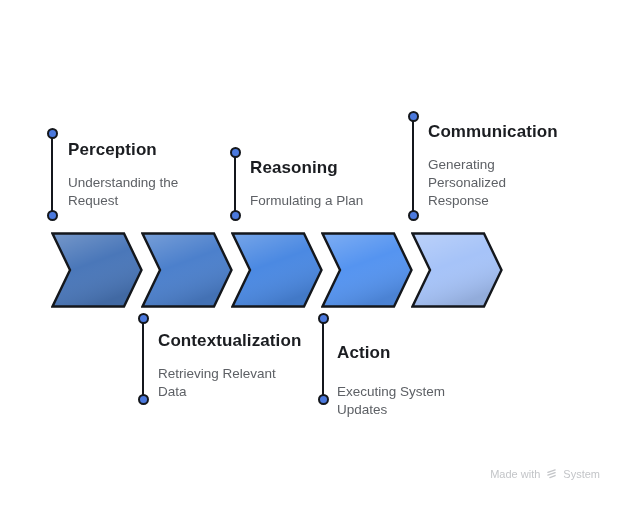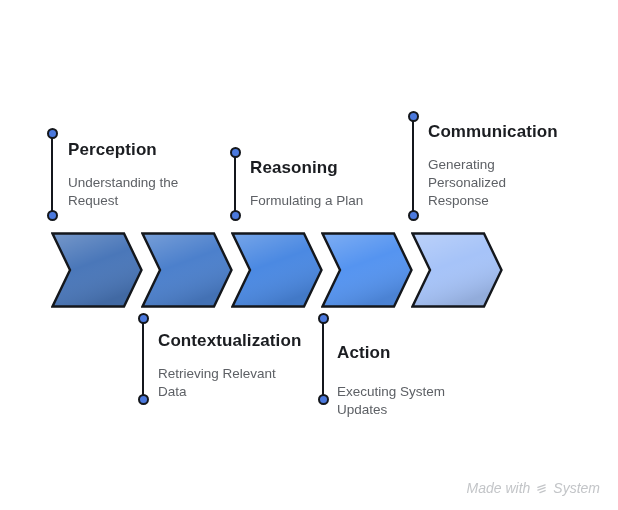--- a/index.html
+++ b/index.html
@@ -46,23 +46,23 @@
   .chevron { position:absolute; top:232px; width:92px; height:76px; }
   .chev-1 { left:51px; }
   .chev-2 { left:141px; }
   .chev-3 { left:231px; }
   .chev-4 { left:321px; }
   .chev-5 { left:411px; }
   .chevron svg { display:block; width:92px; height:76px; }
 
   
   .watermark {
-    position:absolute; right:18px; bottom:14px;
+    position:absolute; right:18px; bottom:30px;
     display:flex; align-items:center; gap:5px;
-    font-size:14px; color:#c3c5c8;font-style:italic;
+    font-size:11px; color:#c3c5c8;
   }
   .watermark svg { display:block; }
   .defs-holder { position:absolute; width:0; height:0; overflow:hidden; }
 </style>
 </head>
 <body>
 
 <div class="canvas">
 
   <div class="defs-holder">

